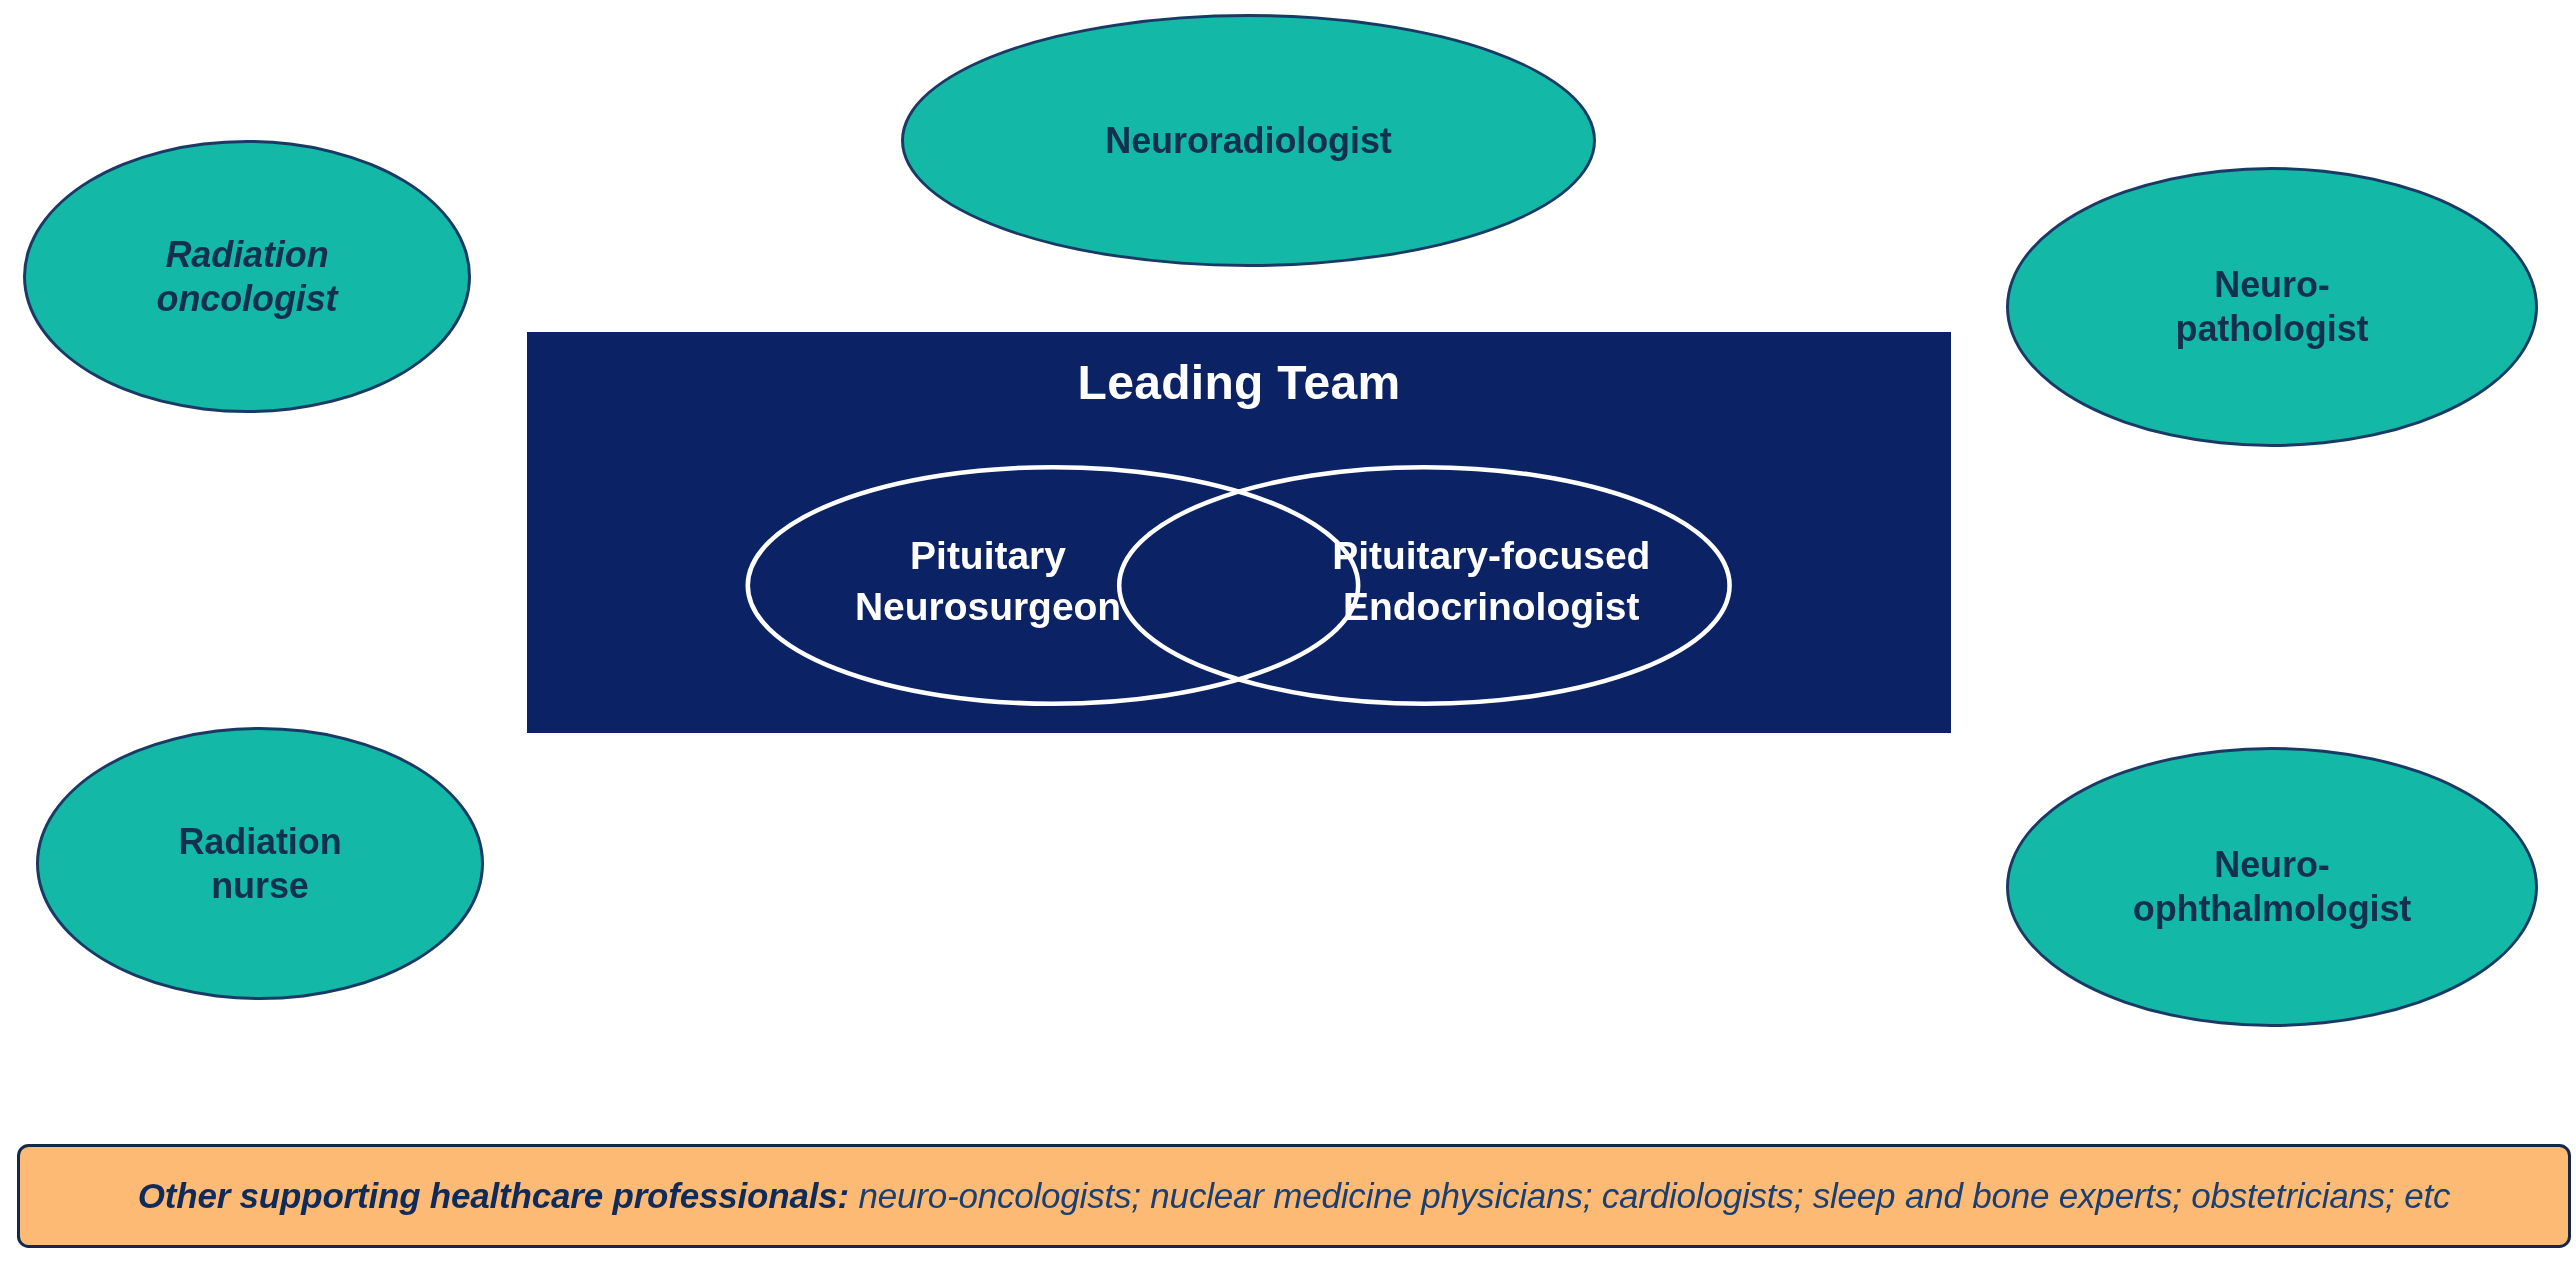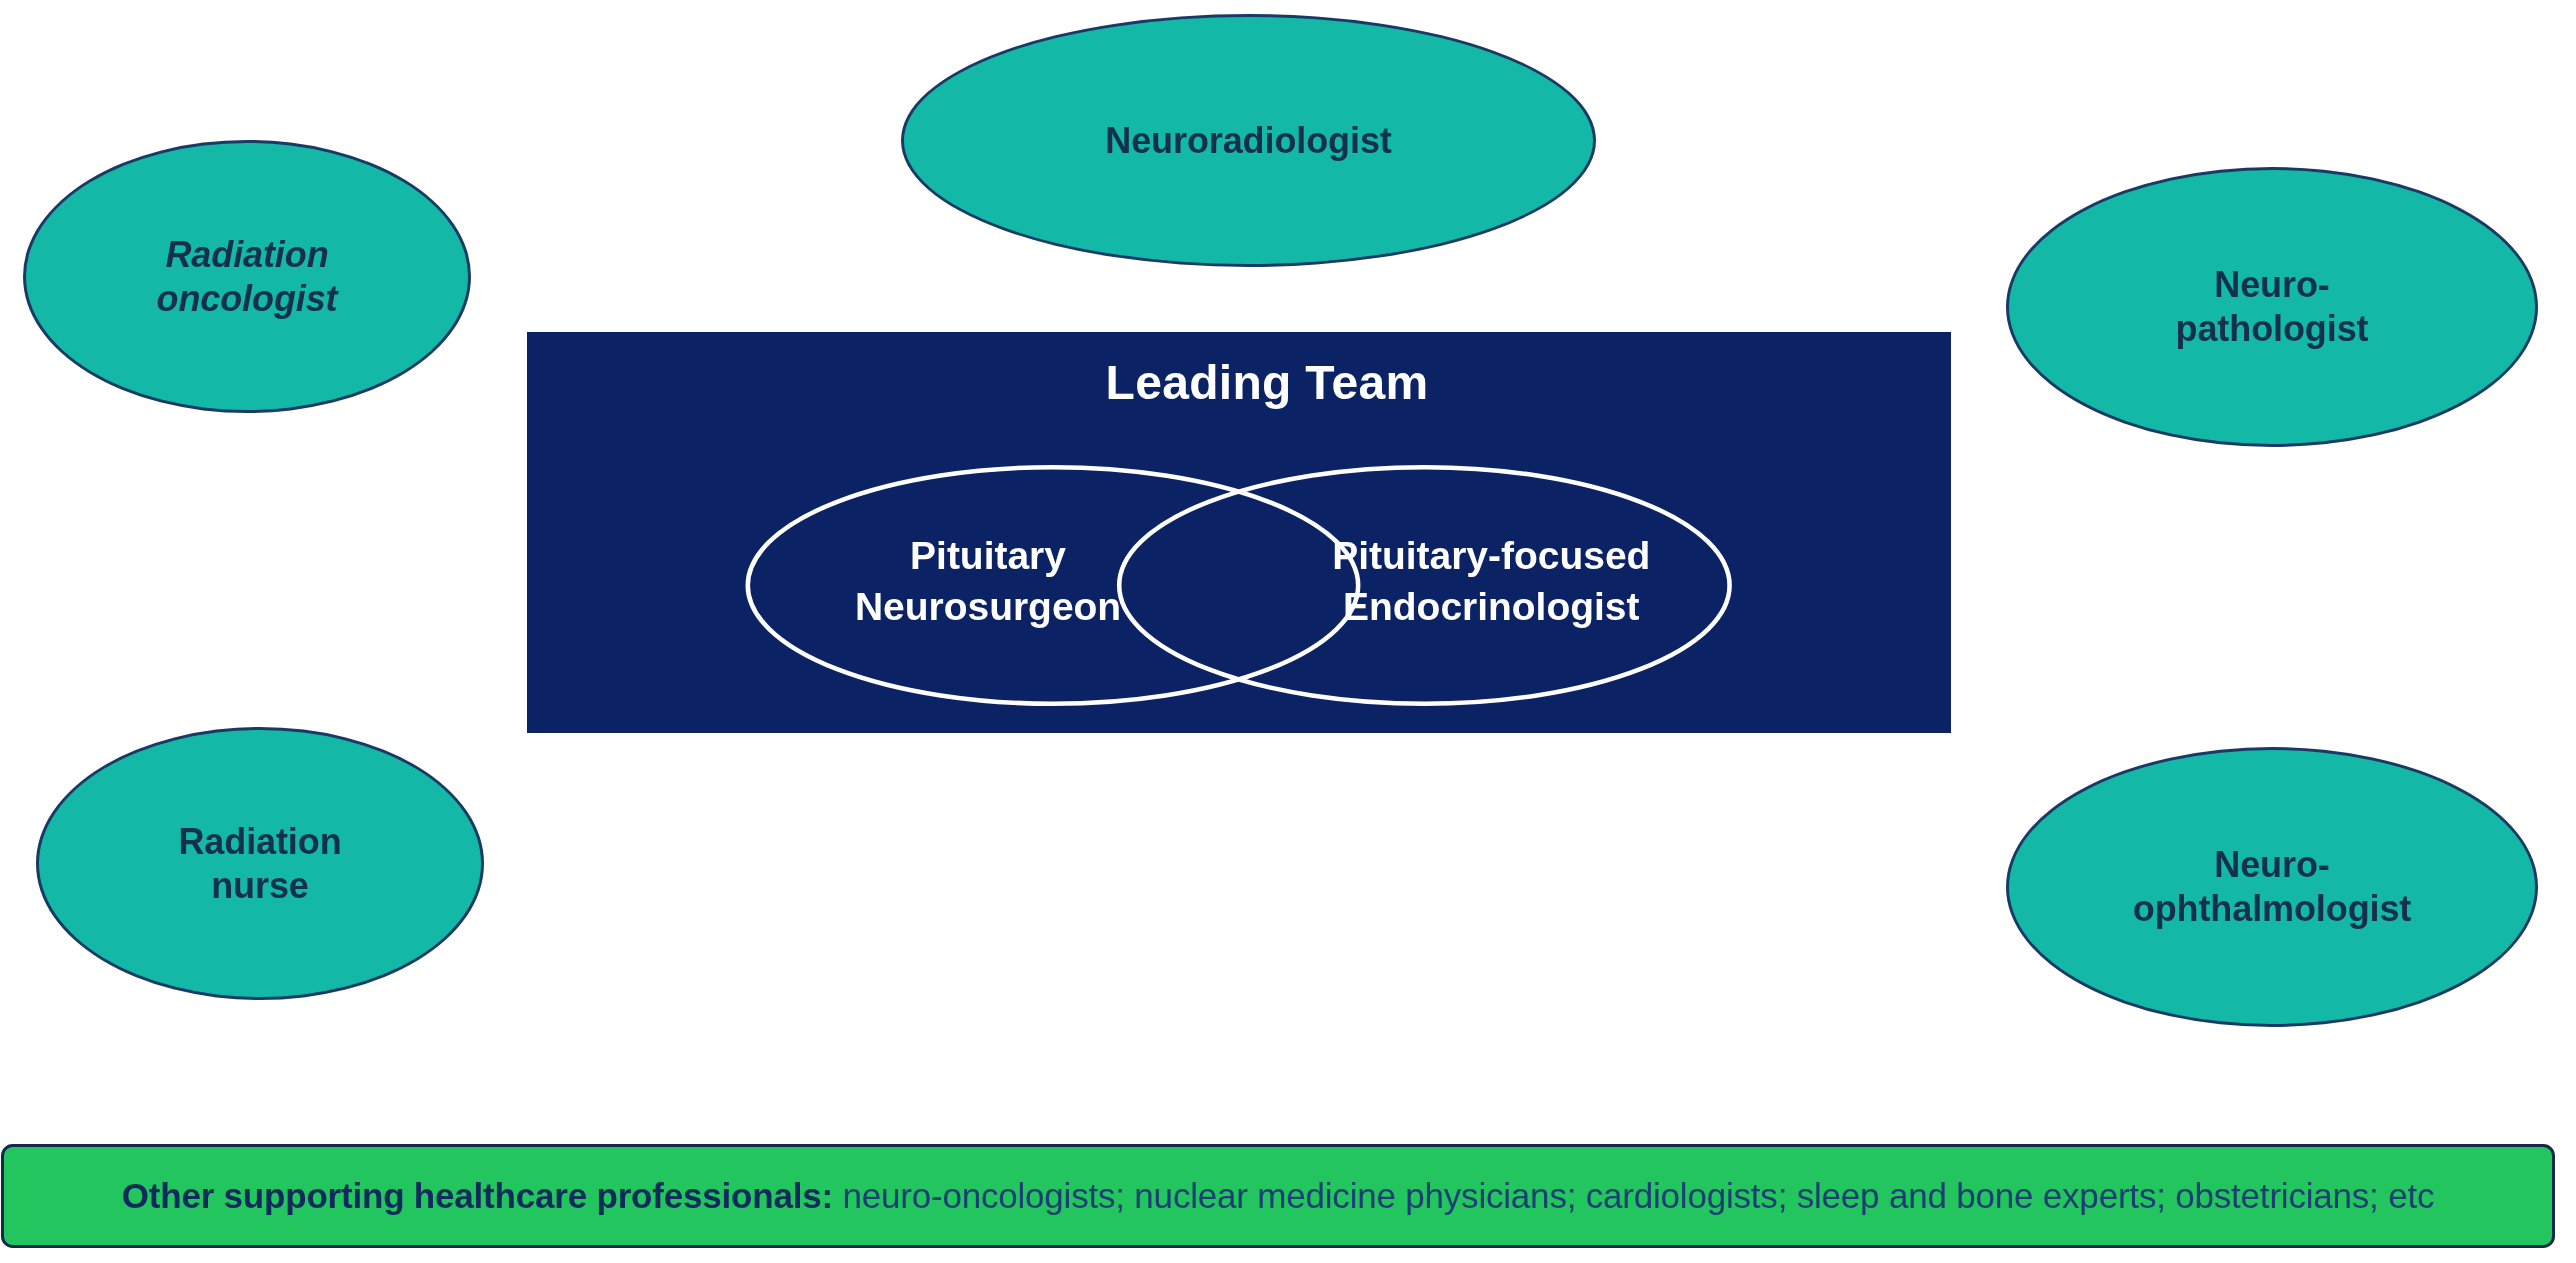--- a/index.html
+++ b/index.html
@@ -53,21 +53,20 @@
   #leading-team-title {
     position: absolute;
     top: 23.4px;
     left: 0;
     width: 100%;
     text-align: center;
     color: #ffffff;
     font-weight: bold;
     font-size: 48px;
     letter-spacing: 0.3px;
-    margin-left: 28px;
   }
   #venn-svg {
     position: absolute;
     left: 0;
     top: 0;
     width: 100%;
     height: 100%;
   }
   .venn-ellipse {
     fill: none;
@@ -78,31 +77,32 @@
     fill: #ffffff;
     font-family: "Liberation Sans", sans-serif;
     font-weight: bold;
     font-size: 60px;
     text-anchor: middle;
   }
 
   
   #support-bar {
     position: absolute;
-    left: 1px;
+    left: 17px;
     top: 1144px;
     width: 2554px;
     height: 104px;
     box-sizing: border-box;
     border: 3.2px solid #13294b;
     border-radius: 11.7px;
-    background: #22c55e;
+    background: #fdba74;
     display: flex;
     align-items: center;
     justify-content: center;
+    font-style: italic;
   }
   #support-text {
     font-size: 35px;
     color: #1b3f72;
     white-space: nowrap;
     letter-spacing: -0.2px;
   }
   #support-text .strong {
     font-weight: bold;
     color: #0f2b5b;

